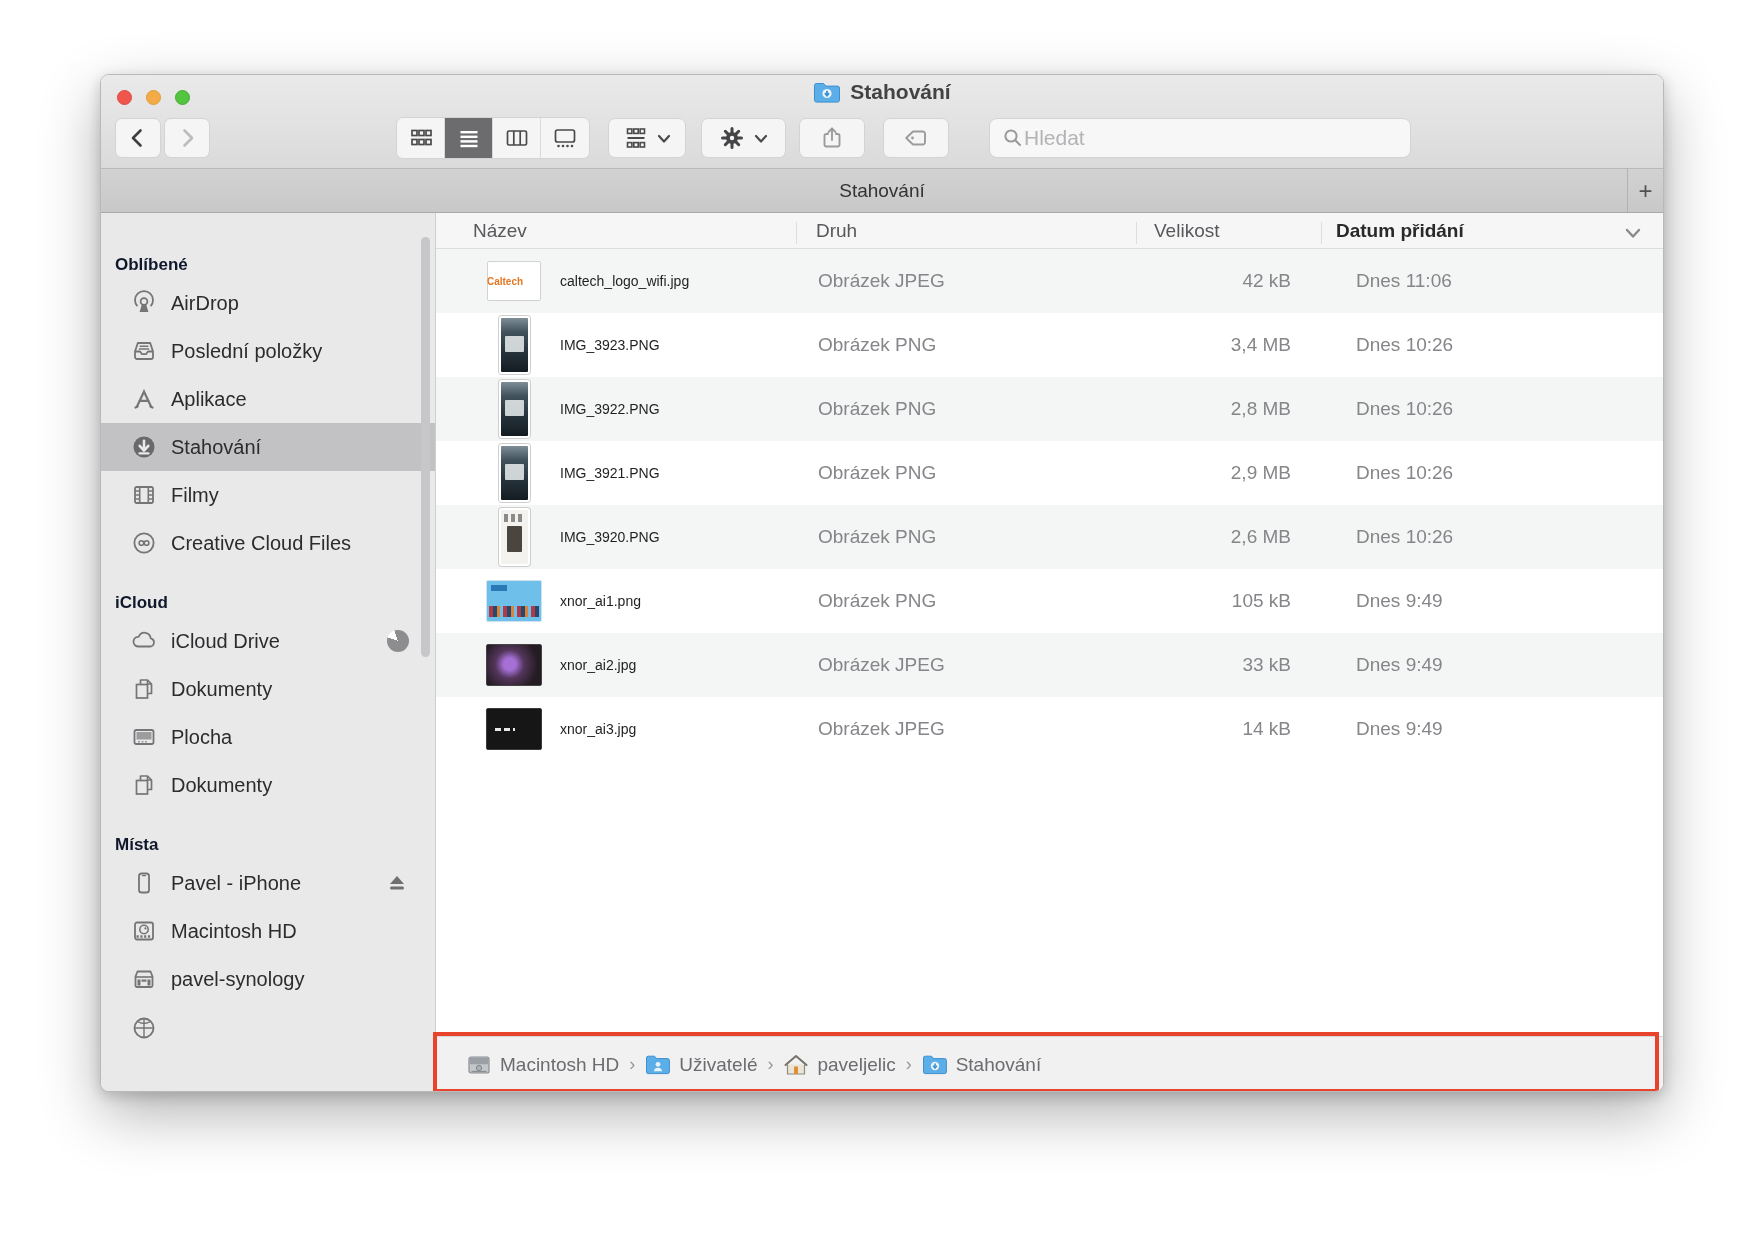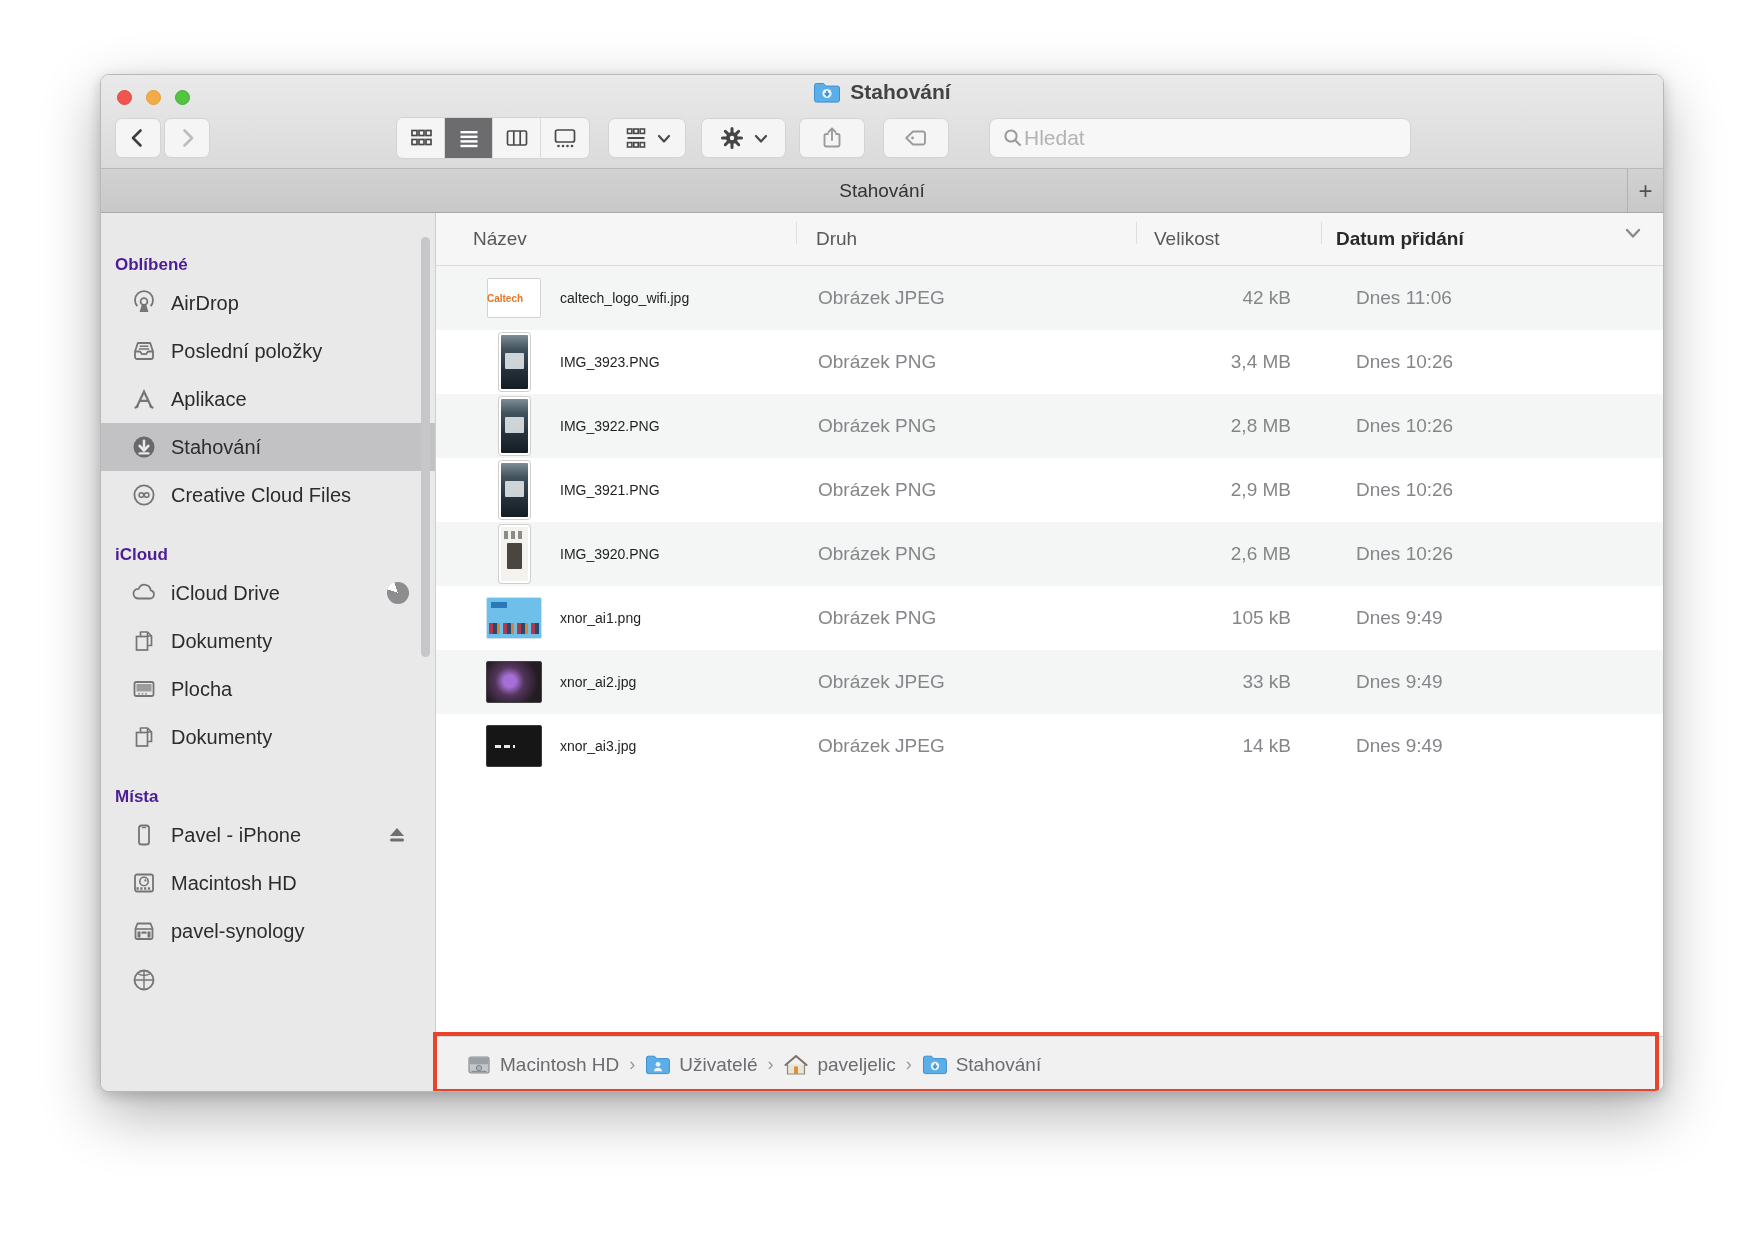--- a/index.html
+++ b/index.html
@@ -40,36 +40,36 @@
   
   .tabbar { height:44px; background:linear-gradient(#d2d2d2,#c8c8c8); border-bottom:1px solid #a9a9a9; position:relative;
     display:flex; align-items:center; justify-content:center; }
   .tabbar .tab { font-size:19px; color:#333336; }
   .newtab { position:absolute; right:0; top:0; width:36px; height:100%; border-left:1px solid #b2b2b2;
     display:flex; align-items:center; justify-content:center; font-size:24px; color:#505052; }
 
   
   .main { display:flex; height:879px; position:relative; }
   .sidebar { width:335px; background:#e9e9ea; border-right:1px solid #cfcfcf; position:relative; overflow:hidden; padding-top:42px; }
-  .sbsec { padding-left:14px; font-size:17px; font-weight:700; color:#4c1d95; margin-bottom:4px; }
+  .sbsec { padding-left:14px; font-size:17px; font-weight:700; color:#0f172a; margin-bottom:4px; }
   .sbsec.later { margin-top:26px; }
   .sb-item { height:48px; display:flex; align-items:center; padding-left:28px; position:relative; }
   .sb-item.selected { background:#c2c2c4; }
   .sb-ic { width:30px; display:flex; justify-content:center; }
   .sb-label { margin-left:12px; font-size:20px; color:#2c2c2e; white-space:nowrap; }
   .sb-badge { position:absolute; right:26px; }
   .pie { width:22px; height:22px; border-radius:50%;
     background:conic-gradient(from -70deg,#ffffff 0 50deg,#8d8d90 50deg 360deg); }
   .sb-scroll { position:absolute; right:5px; top:24px; width:9px; height:420px; border-radius:4.5px; background:#c7c7c9; }
   .clipped { margin-top:0; }
 
   .content { flex:1; position:relative; background:#fff; }
 
   
-  .lheader { height:53px; background:#f6f6f6; border-bottom:1px solid #dcdcdc; display:flex; align-items:center;
+  .lheader { height:36px; background:#f6f6f6; border-bottom:1px solid #dcdcdc; display:flex; align-items:center;
     font-size:19px; color:#58585c; position:relative; }
   .h-name { width:360px; padding-left:37px; }
   .h-kind { width:340px; padding-left:20px; }
   .h-size { width:185px; padding-left:18px; }
   .h-date { flex:1; padding-left:15px; font-weight:700; color:#29292c; display:flex; align-items:center; }
   .h-sep { position:absolute; top:9px; width:1px; height:22px; background:#dedede; }
   .sortchev { position:absolute; right:22px; top:15px; }
 
   
   .row { height:64px; display:flex; align-items:center; background:#fff; }
@@ -324,20 +324,32 @@
               <path d="M13 6.8v7.4" stroke="#e9e9ea" stroke-width="2.6" stroke-linecap="round"></path>
               <path d="M8.7 11.8 13 16.6l4.3-4.8" fill="none" stroke="#e9e9ea" stroke-width="2.6" stroke-linecap="round" stroke-linejoin="round"></path>
               <path d="M8.5 19.4h9" stroke="#e9e9ea" stroke-width="2.2" stroke-linecap="round"></path>
             </svg>
           </span>
         <span class="sb-label">Stahování</span>
       </div>
       <div class="sb-item">
         <span class="sb-ic">
             <svg width="26" height="26" viewBox="0 0 26 26">
+              <rect x="4" y="5" width="18" height="16" rx="1.8" fill="none" stroke="#757577" stroke-width="1.8"></rect>
+              <path d="M8.7 5v16M17.3 5v16" stroke="#757577" stroke-width="1.6"></path>
+              <g stroke="#757577" stroke-width="1.4">
+                <path d="M4 9h4.7M4 13h4.7M4 17h4.7M17.3 9H22M17.3 13H22M17.3 17H22"></path>
+              </g>
+            </svg>
+          </span>
+        <span class="sb-label">Filmy</span>
+      </div>
+      <div class="sb-item">
+        <span class="sb-ic">
+            <svg width="26" height="26" viewBox="0 0 26 26">
               <circle cx="13" cy="13" r="9.6" fill="none" stroke="#757577" stroke-width="1.8"></circle>
               <circle cx="10.4" cy="13" r="2.3" fill="none" stroke="#757577" stroke-width="1.6"></circle>
               <circle cx="15.6" cy="13" r="2.3" fill="none" stroke="#757577" stroke-width="1.6"></circle>
             </svg>
           </span>
         <span class="sb-label">Creative Cloud Files</span>
       </div>
 
       <div class="sbsec later">iCloud</div>
 

